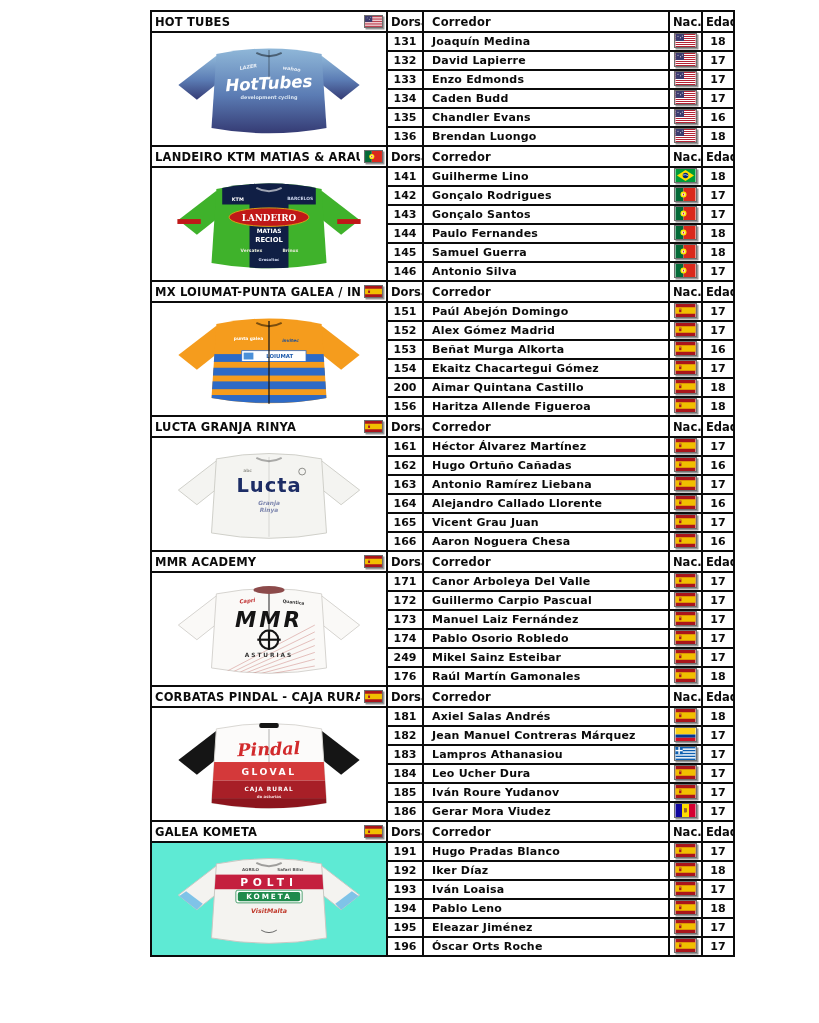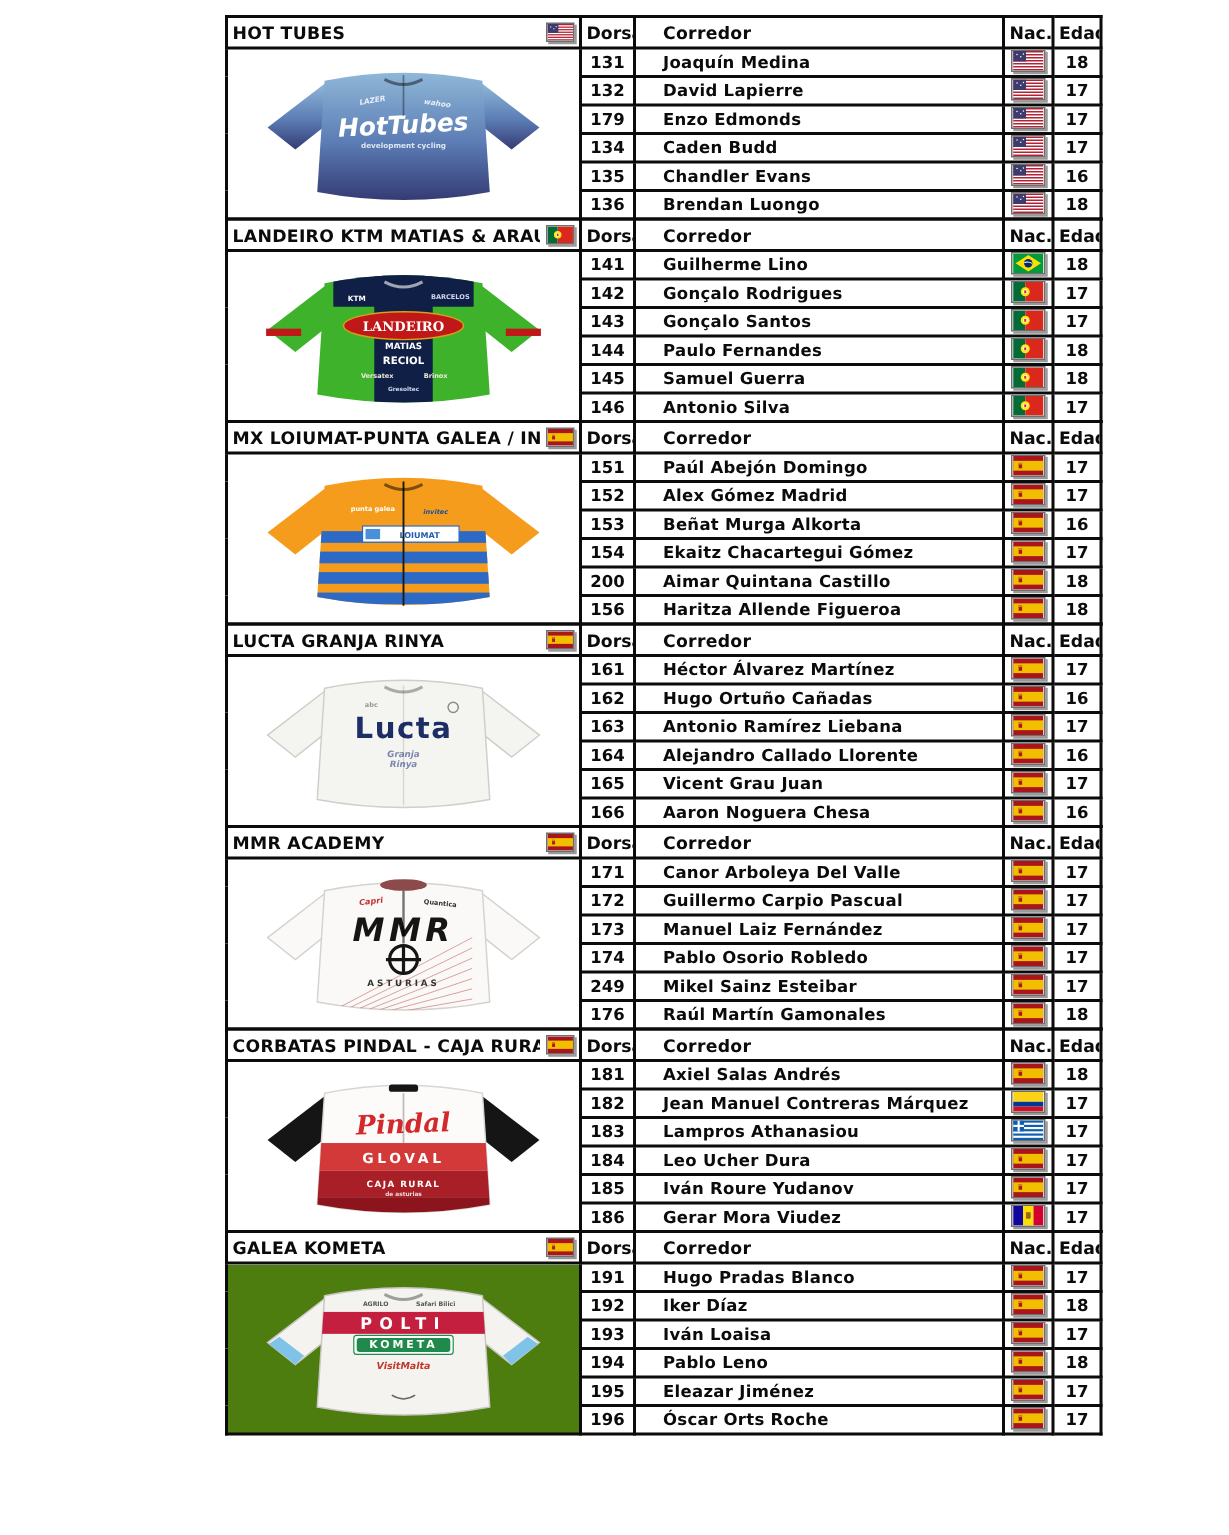--- a/index.html
+++ b/index.html
@@ -14,26 +14,26 @@
 
   table.section { border-collapse:collapse; table-layout:fixed; width:583px; }
   table.section + table.section { margin-top:-2px; }
   td {
     border:2px solid #0b0b0b; padding:0 3px; overflow:hidden; white-space:nowrap;
     font-weight:bold; color:#0b0b0b; background:#fff;
   }
   tr.hdr td { height:21px; font-size:11.5px;margin-left:44px; }
   tr.row td { height:17.5px; font-size:11px; }
   td.c { text-align:center; }
-  td.name { text-align:left; padding-left:18px; letter-spacing:.2px; }
+  td.name { text-align:left; padding-left:8px; letter-spacing:.2px; }
   td.team-cell { padding:0 3px; }
   .team-cell-inner { display:flex; align-items:center; justify-content:space-between; gap:4px; }
   .team-name { font-size:11.5px; letter-spacing:.2px; overflow:hidden; }
   td.jersey-cell { padding:1px; text-align:center; vertical-align:middle; }
-  td.jersey-cell.dark { background:#4d7c0f; }
+  td.jersey-cell.dark { background:#5eead4; }
   .flagbox {
     display:inline-flex; border:1px solid #6e6e6e; background:#fff;
     line-height:0; box-shadow:1.5px 1.5px 0 rgba(0,0,0,.4);
   }
   .flagbox svg { display:block; }
   td.nacc { text-align:center; padding:0; }
 </style>
 </head>
 <body>
 
@@ -129,21 +129,21 @@
                   <rect x="0" y="11" width="20" height="1" fill="#fff"></rect>
                   <rect x="0" y="0" width="8.5" height="7" fill="#3c3b6e"></rect>
                   <circle cx="2.5" cy="2.3" r="0.5" fill="#fff"></circle>
                   <circle cx="5" cy="3.8" r="0.5" fill="#fff"></circle>
                   <circle cx="6.8" cy="2" r="0.5" fill="#fff"></circle>
                 </svg>
               </span></td>
             <td class="c">17</td>
           </tr>
           <tr class="row">
-            <td class="c">179</td>
+            <td class="c">133</td>
             <td class="name">Enzo Edmonds</td>
             <td class="nacc"><span class="flagbox">
                 <svg viewBox="0 0 20 13" width="21" height="13">
                   <rect x="0" y="0" width="20" height="13" fill="#b22234"></rect>
                   <rect x="0" y="1" width="20" height="1" fill="#fff"></rect>
                   <rect x="0" y="3" width="20" height="1" fill="#fff"></rect>
                   <rect x="0" y="5" width="20" height="1" fill="#fff"></rect>
                   <rect x="0" y="7" width="20" height="1" fill="#fff"></rect>
                   <rect x="0" y="9" width="20" height="1" fill="#fff"></rect>
                   <rect x="0" y="11" width="20" height="1" fill="#fff"></rect>

